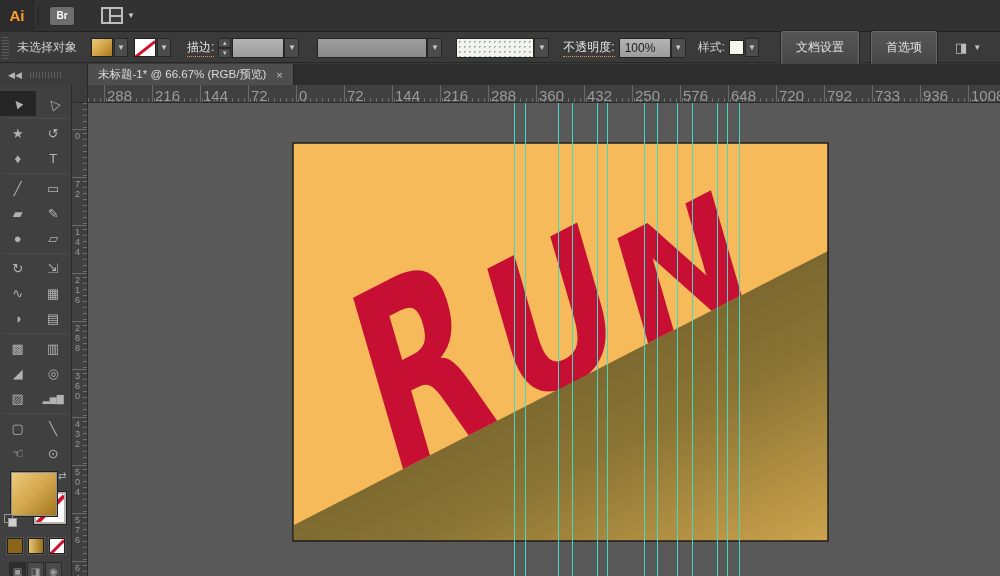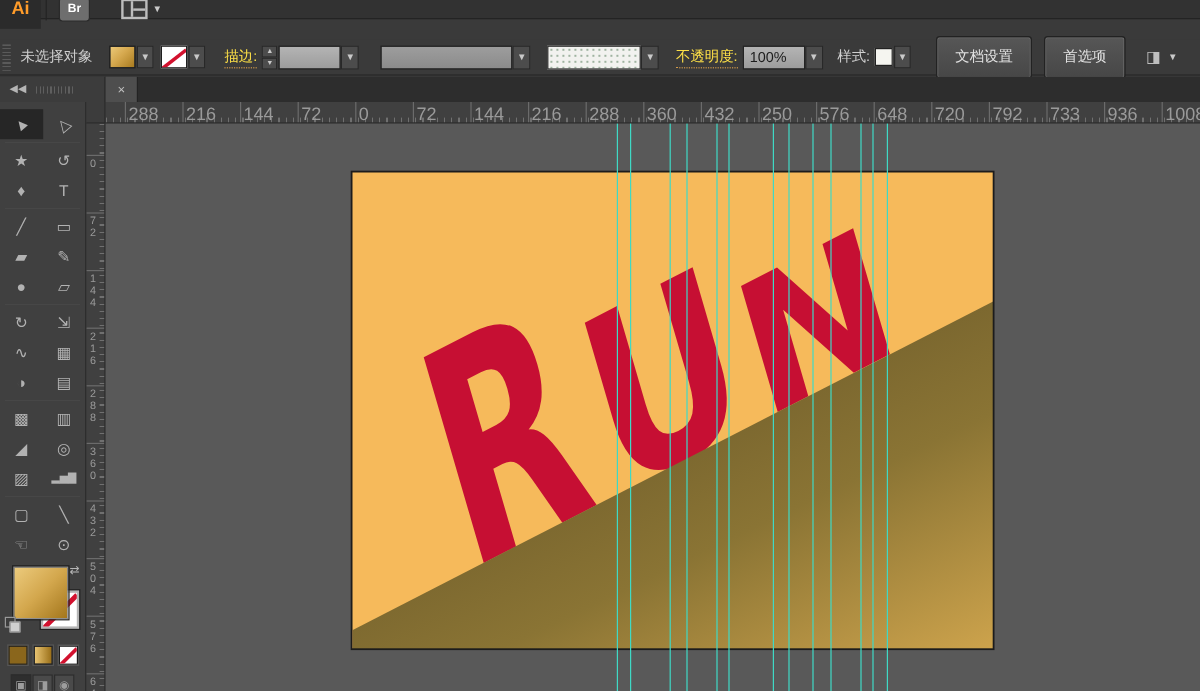--- a/index.html
+++ b/index.html
@@ -1,21 +1,21 @@
 <!DOCTYPE html>
 <html><head>
 <meta charset="utf-8">
 <style>
   * { margin:0; padding:0; box-sizing:border-box; }
   html,body { width:1000px; height:576px; overflow:hidden; background:#3a3a3a;
     font-family:"Liberation Sans","DejaVu Sans",sans-serif; -webkit-font-smoothing:antialiased; }
   #app { position:relative; width:1000px; height:576px; background:#3a3a3a; }
 
   
-  #menubar { position:absolute; left:0; top:0; right:0; height:16px; background:#323232;
+  #menubar { position:absolute; left:0; top:0; right:0; height:32px; background:#323232;
     border-bottom:1px solid #232323; display:flex; align-items:center; }
   #logo { width:34px; height:32px; background:#2b2b2b; color:#ff9c2a; font-weight:bold;
     font-size:15px; display:flex; align-items:center; justify-content:center; }
   .menu-item { color:#e3e3e3; font-size:12.5px; padding:0 13px; height:32px; display:flex; align-items:center; cursor:default; }
   #menubar .sep { width:1px; height:18px; background:#232323; margin:0 10px 0 4px; }
   #bridge-btn { width:26px; height:20px; background:#6e6e6e; border:1px solid #2a2a2a; border-radius:3px;
     color:#fff; font-size:10px; font-weight:bold; display:flex; align-items:center; justify-content:center; margin-right:26px; }
   .ws-icon { width:22px; height:17px; border:2px solid #bdbdbd; position:relative; background:#3a3a3a; }
   .ws-icon:before { content:""; position:absolute; left:6px; top:0; bottom:0; width:2px; background:#bdbdbd; }
   .ws-icon:after  { content:""; position:absolute; left:8px; top:6px; right:0; height:2px; background:#bdbdbd; }
@@ -26,21 +26,21 @@
     border-bottom:1px solid #272727; display:flex; align-items:center; color:#d4d4d4; font-size:12px; }
   #grip { width:7px; height:22px; margin:0 8px 0 2px;
     background:repeating-linear-gradient(to bottom,#5a5a5a 0 1px,transparent 1px 3px); }
   .swatch { width:22px; height:19px; border:1px solid #1f1f1f; }
   .gold-grad { background:linear-gradient(135deg,#ecc979 0%,#d5a84e 45%,#a87a1e 100%); }
   .none-swatch { background:#fff; position:relative; overflow:hidden; }
   .none-swatch:before { content:""; position:absolute; left:-3px; right:-3px; top:50%; height:3px;
     background:#d2112e; transform:rotate(-38deg); }
   .mini-dd { width:14px; height:19px; background:#4c4c4c; border:1px solid #282828; color:#c9c9c9;
     font-size:8px; display:flex; align-items:center; justify-content:center; margin:0 6px 0 1px; }
-  .link-label { color:#fde047; border-bottom:1px dotted #d39a4a; margin-right:4px; }
+  .link-label { color:#e5e5e5; border-bottom:1px dotted #d39a4a; margin-right:4px; }
   .plain-label { color:#cfcfcf; margin-right:4px; }
   .stepper { width:13px; height:20px; display:flex; flex-direction:column; margin-right:1px; }
   .stepper span { flex:1; background:#4c4c4c; border:1px solid #282828; color:#c9c9c9; font-size:6px;
     display:flex; align-items:center; justify-content:center; }
   .gray-select { height:20px; background:linear-gradient(#b4b4b4,#9c9c9c); border:1px solid #232323; }
   .sel-arrow { width:15px; height:20px; background:#4c4c4c; border:1px solid #282828; color:#c9c9c9;
     font-size:8px; display:flex; align-items:center; justify-content:center; }
   .pattern-box { width:78px; height:20px; border:1px solid #232323; background:#f2f2ef;
     background-image:radial-gradient(#9fb3a0 1px,transparent 1px); background-size:5px 5px; }
   .opacity-select { width:52px; height:20px; background:linear-gradient(#b4b4b4,#9c9c9c); border:1px solid #232323;
@@ -158,20 +158,21 @@
     <span class="cb-icon">◨</span>
     <span class="dd-arrow">▼</span>
   </div>
 
   <div id="tabstrip">
     <div id="panel-header">
       <span>◀◀</span>
       <span id="panel-grip"></span>
     </div>
     <div id="doc-tab">
+      <span>未标题-1* @ 66.67% (RGB/预览)</span>
       <span id="tab-close">×</span>
     </div>
   </div>
 
   <div id="toolbar">
     <div id="tools">
         <div class="tool active">
           <span class="g rot">▲</span>
         </div>
         <div class="tool">

